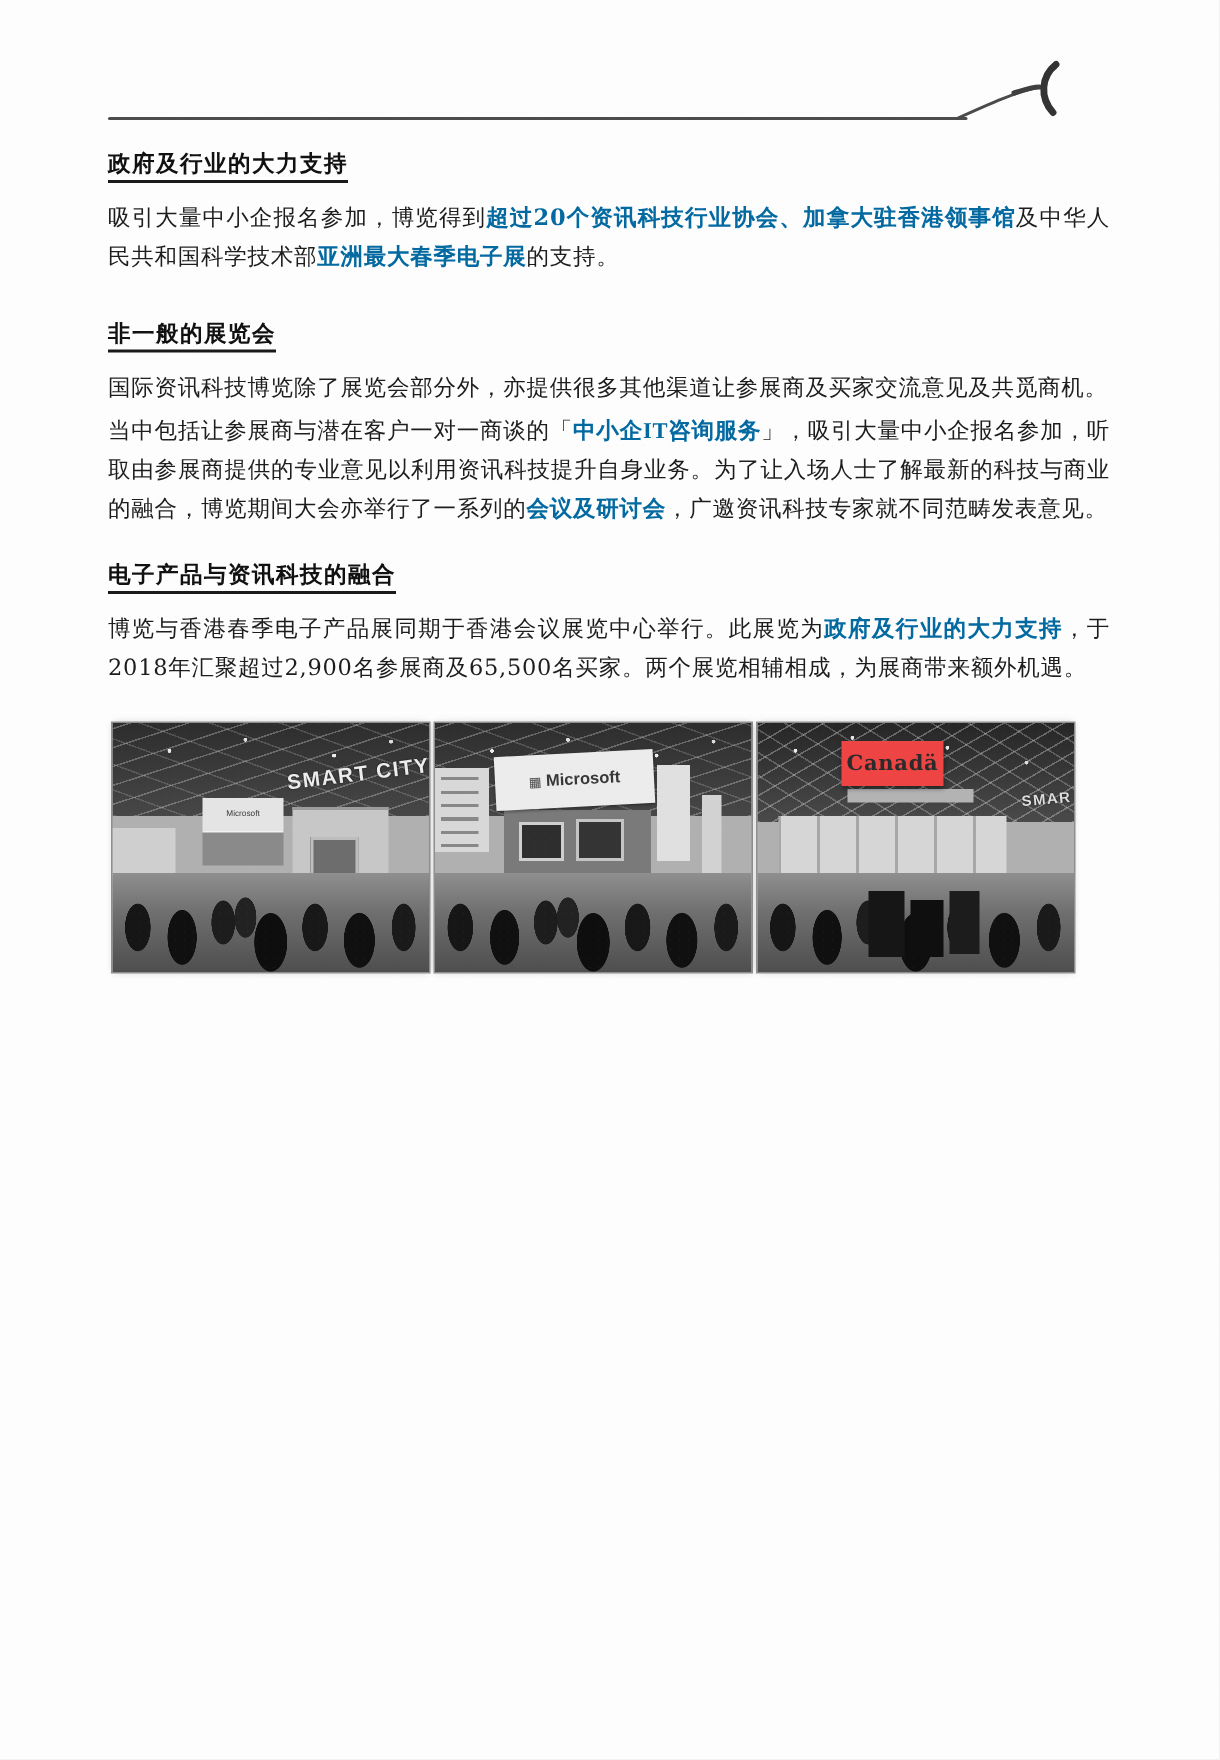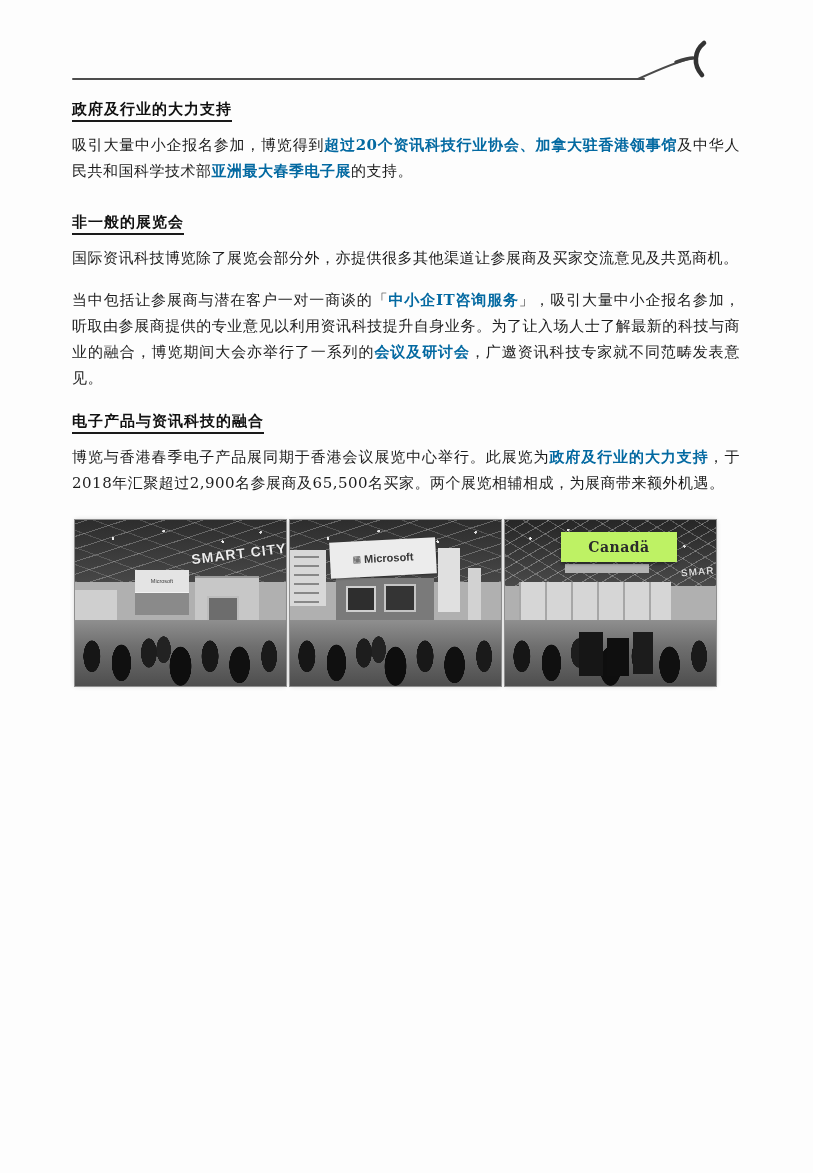--- a/index.html
+++ b/index.html
@@ -26,21 +26,21 @@
   section{display:block;}
   .section-1{margin-top:99px;}
   .section-2{margin-top:28px;}
   .section-3{margin-top:20px;}
   h2{margin:0 0 10px;font-size:15px;line-height:20px;font-weight:bold;letter-spacing:1px;color:#111;}
   h2 .hd{display:inline-block;border-bottom:2px solid #1a1a1a;padding-bottom:1px;}
   p.para{
     margin:0;font-size:15px;line-height:26px;letter-spacing:0.5px;
     text-align:justify;color:#1d1d1d;
   }
-  p.para + p.para{margin-top:16px;}
+  p.para + p.para{margin-top:4px;font-family:Liberation Serif, serif;}
   p.para b{font-weight:bold;color:#0369a1;}
   
   .photo-strip{display:flex;gap:4px;margin:24px 0 0 3px;}
   .photo{
     position:relative;width:211px;height:166px;overflow:hidden;margin:0;
     background:#b0b0b0;box-shadow:0 0 0 1px #8f8f8f, 0 0 5px rgba(0,0,0,.2);
   }
   .ph-ceiling{
     position:absolute;left:0;right:0;top:0;height:62px;
     background:
@@ -96,21 +96,21 @@
     font-weight:bold;font-size:11px;color:#383838;
   }
   .ms-glyph{font-size:9px;line-height:1;color:#4a4a4a;}
   .p2-tower{left:148px;top:28px;width:22px;height:64px;background:#e0e0e0;}
   .p2-interior{left:46px;top:58px;width:98px;height:48px;background:#7a7a7a;}
   .p2-scr1{left:58px;top:68px;width:26px;height:22px;background:#2e2e2e;box-shadow:0 0 0 2px #cfcfcf;}
   .p2-scr2{left:96px;top:66px;width:28px;height:24px;background:#343434;box-shadow:0 0 0 2px #c4c4c4;}
   .p2-column{left:178px;top:48px;width:13px;height:62px;background:#d2d2d2;}
   
   .p3-sign{
-    left:56px;top:12px;width:116px;height:30px;background:#bef264;
+    left:56px;top:12px;width:68px;height:30px;background:#ef4444;
     box-shadow:0 2px 3px rgba(0,0,0,.4);
     font-weight:bold;font-size:14px;color:#2b2b2b;
     text-align:center;line-height:30px;letter-spacing:.5px;
   }
   .p3-understrip{left:60px;top:44px;width:84px;height:9px;background:#b3b3b3;}
   .p3-partial{
     position:absolute;right:2px;top:46px;transform:rotate(-5deg);
     font-family:"Liberation Sans",sans-serif;font-weight:bold;font-size:10px;
     color:#dedede;letter-spacing:1px;text-shadow:0 0 1px #000;
   }

